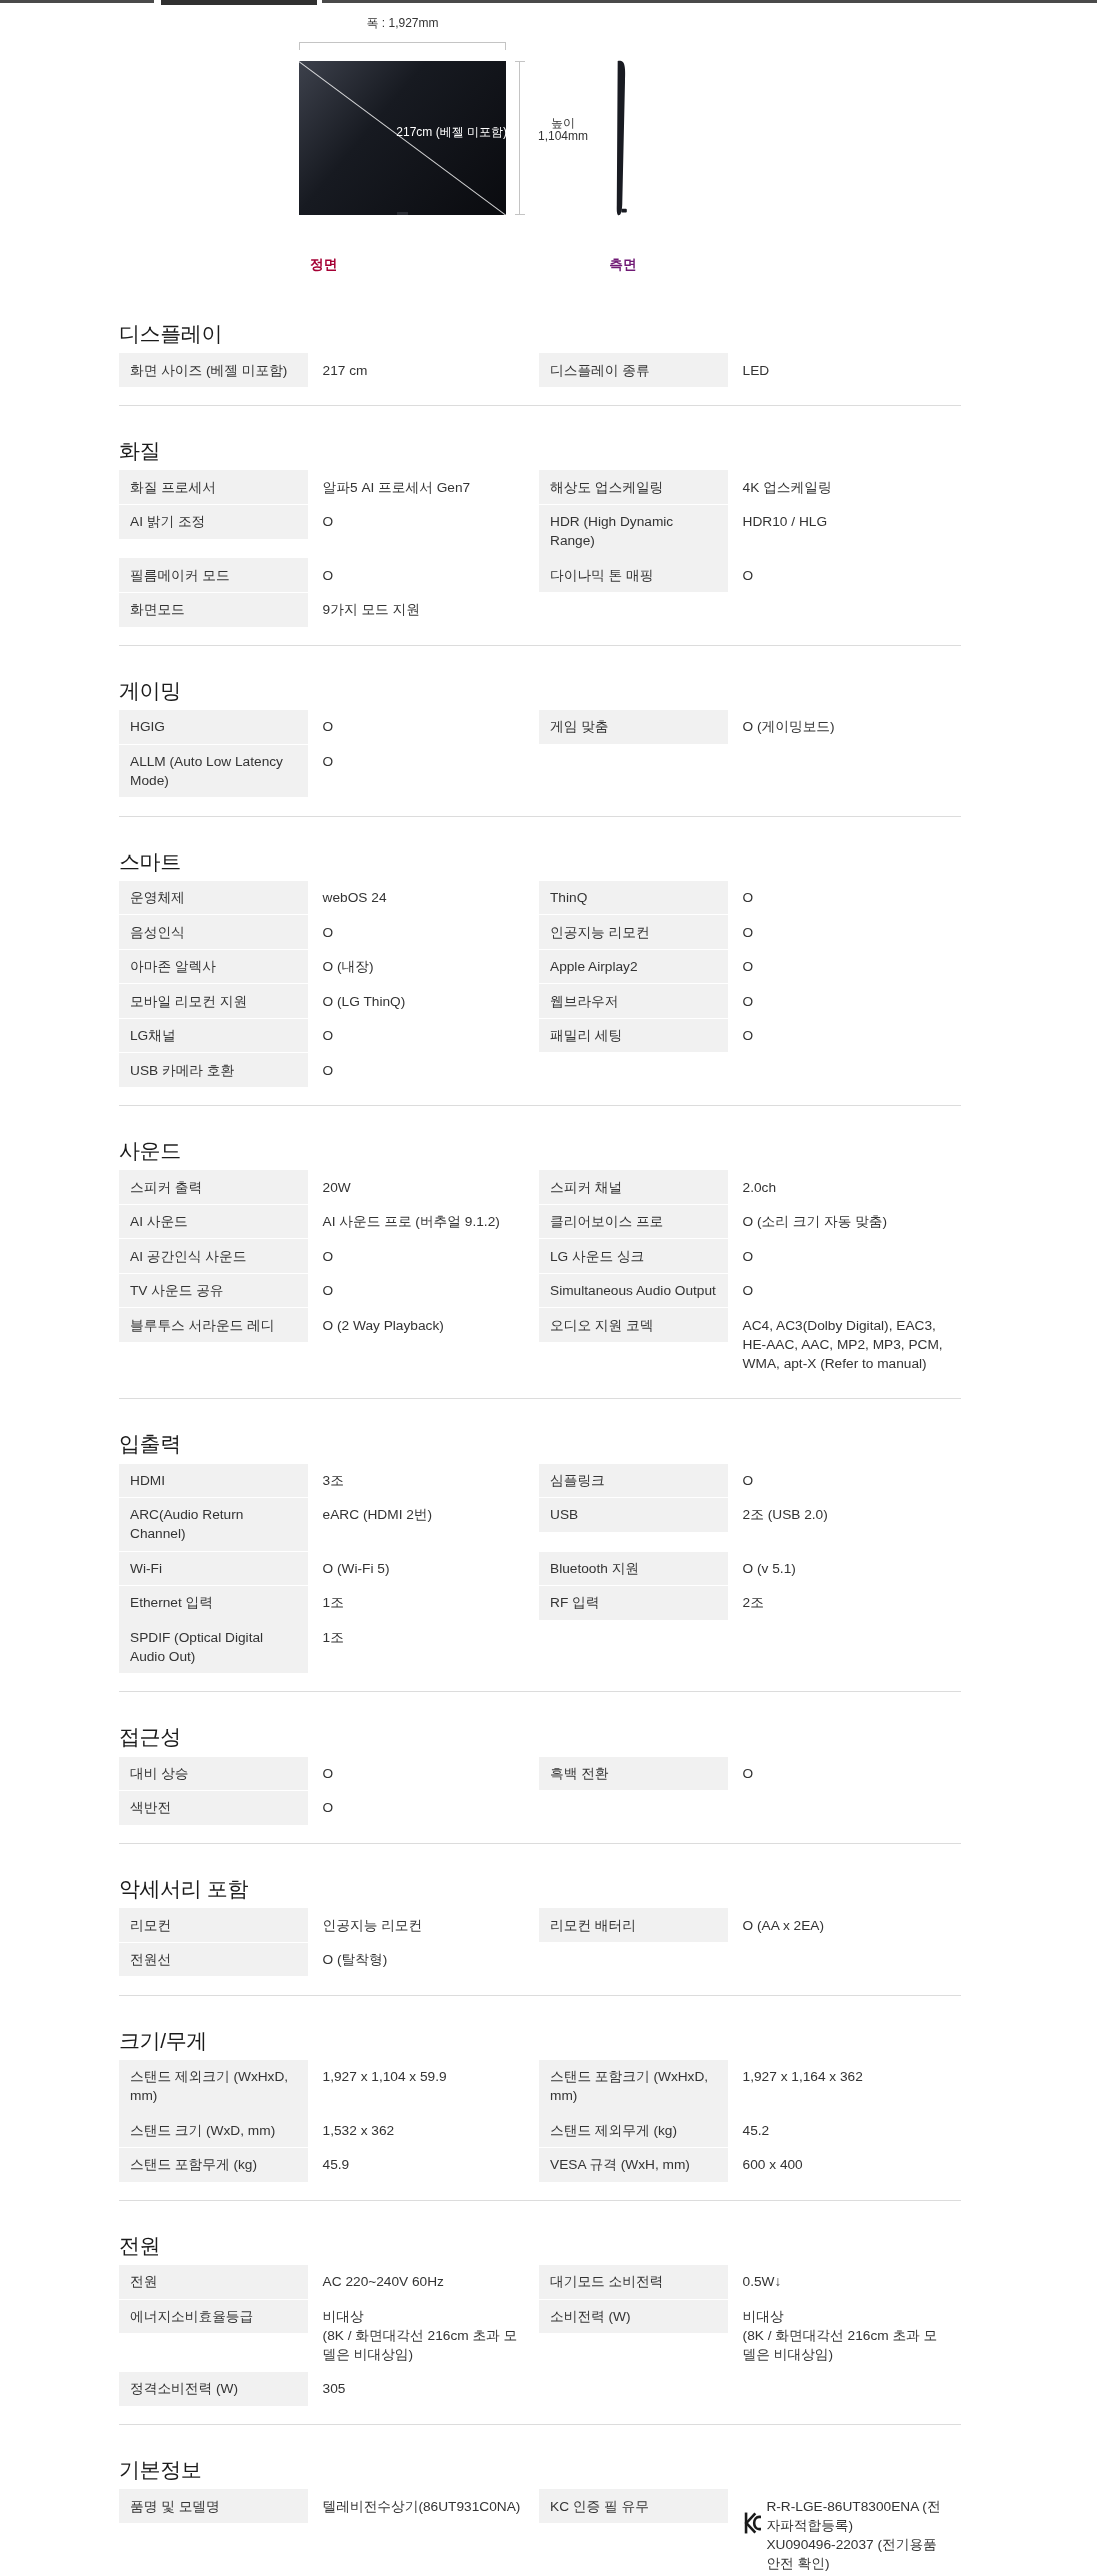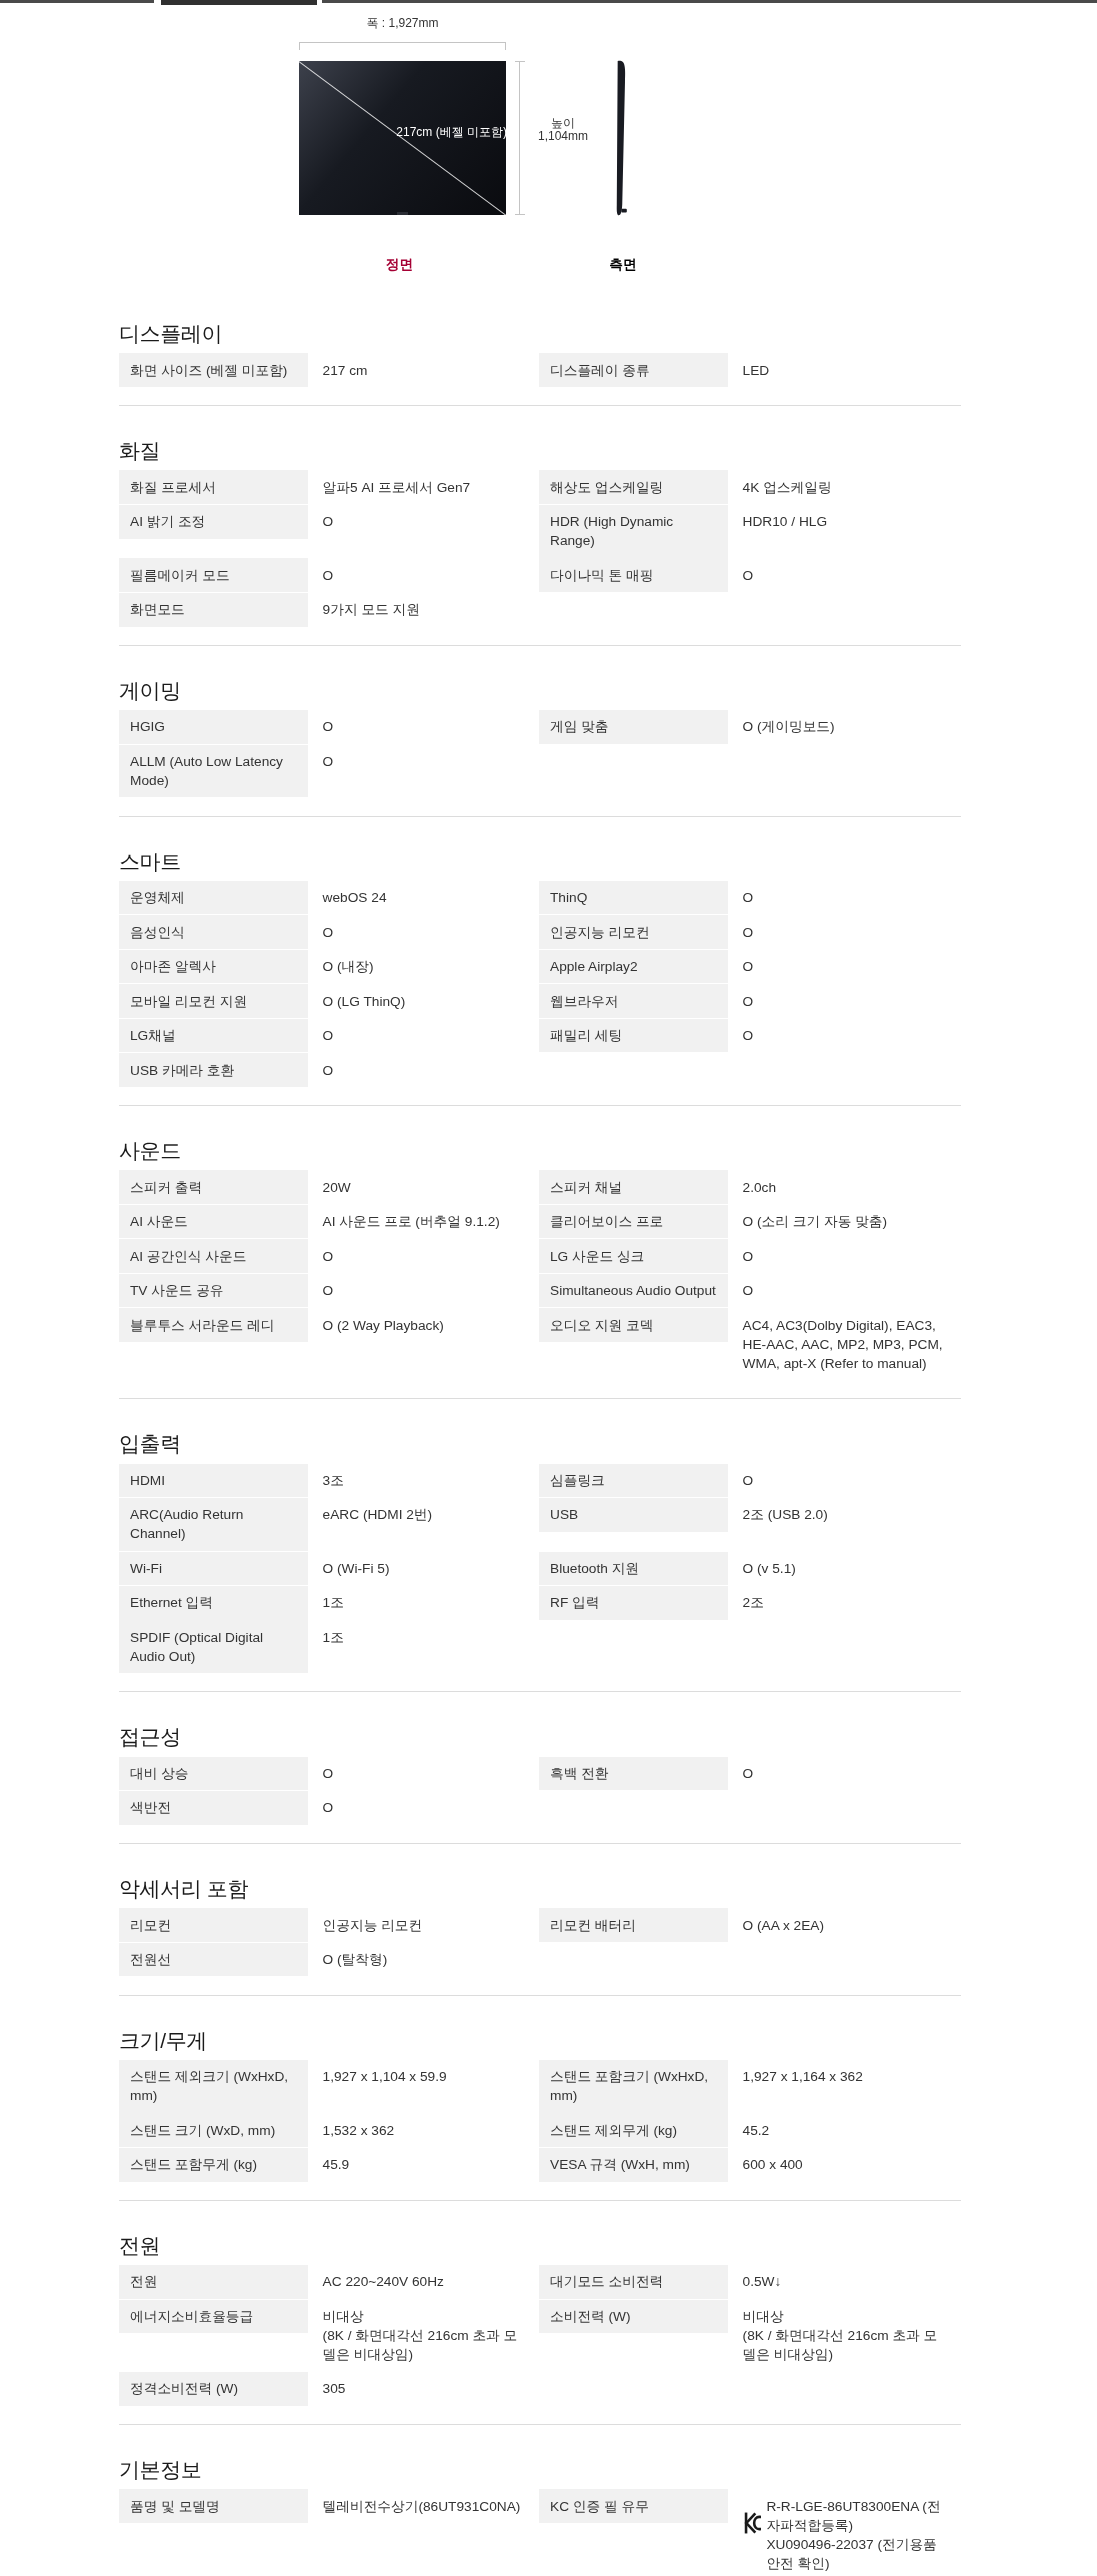--- a/index.html
+++ b/index.html
@@ -23,21 +23,21 @@
   .tv-front{position:absolute;left:299px;top:61px;width:207px;height:154px;background:linear-gradient(130deg,#3d414c 0%,#171a21 38%,#0a0b0f 100%);overflow:hidden;}
   .diag-line{position:absolute;left:0;top:0;width:258px;height:0.9px;background:rgba(255,255,255,.8);transform:rotate(36.6deg);transform-origin:0 0;}
   .diag-label{position:absolute;left:47%;top:41%;color:#fff;font-size:12px;white-space:nowrap;}
   .tv-foot{position:absolute;left:50%;bottom:0;width:11px;height:2.7px;margin-left:-5.5px;background:#2a2d34;}
   .measure-v{position:absolute;left:519px;top:61px;height:154px;border-left:0.9px solid #c4c4c4;}
   .measure-v:before,.measure-v:after{content:"";position:absolute;left:-4.6px;width:9.1px;height:0.9px;background:#c4c4c4;}
   .measure-v:before{top:0;}.measure-v:after{bottom:0;}
   .height-label{left:530px;top:117px;width:66px;text-align:center;line-height:13px;}
   .tv-side{position:absolute;left:614px;top:60px;}
   .caption{position:absolute;top:256px;font-size:13.7px;font-weight:bold;}
-  .caption.front{left:296px;width:207px;text-align:center;}
+  .caption.front{left:310px;width:207px;text-align:left;}
   .caption.side{left:591px;width:64px;text-align:center;}
 
   
   .content{width:842px;margin-left:119px;}
   .section{padding-top:33px;}
   .section-title{font-size:21px;line-height:24px;font-weight:500;color:#1a1a1a;margin:0 0 7.3px;letter-spacing:-0.4px;}
   .spec-row{display:grid;grid-template-columns:189px 231px 189px 232px;align-items:start;margin-bottom:0.9px;}
   .cell{font-size:13.7px;line-height:19px;}
   .cell.label{background:#f1f1f1;padding:7.3px 11px;color:#333;}
   .cell.value{padding:7.3px 9.1px 7.3px 14.6px;color:#333;white-space:pre-line;}
@@ -71,21 +71,21 @@
 1,104mm</div>
 
     <div class="tv-side">
       <svg width="16.5" height="157" viewBox="0 0 18 172" aria-hidden="true">
         <path d="M4,1 C11,0 13,3 12,24 L9,158 C8.6,167 7.2,170 5.2,170 C3.4,170 2.8,167 3,159 Z" fill="#191b22"></path>
         <rect x="8" y="163" width="6" height="4" rx="1" fill="#191b22"></rect>
       </svg>
     </div>
 
     <div class="caption front" style="color: rgb(165, 0, 52);">정면</div>
-    <div class="caption side" style="color: #000000;">측면</div>
+    <div class="caption side" style="color: #701a75;">측면</div>
   </div>
 
   <div class="content" id="sections-root">
       <section class="section">
         <h2 class="section-title">디스플레이</h2>
         <div>
           <div class="spec-row">
             <div class="cell label">화면 사이즈 (베젤 미포함)</div>
             <div class="cell value">217 cm</div>
             <div class="cell label">디스플레이 종류</div>

